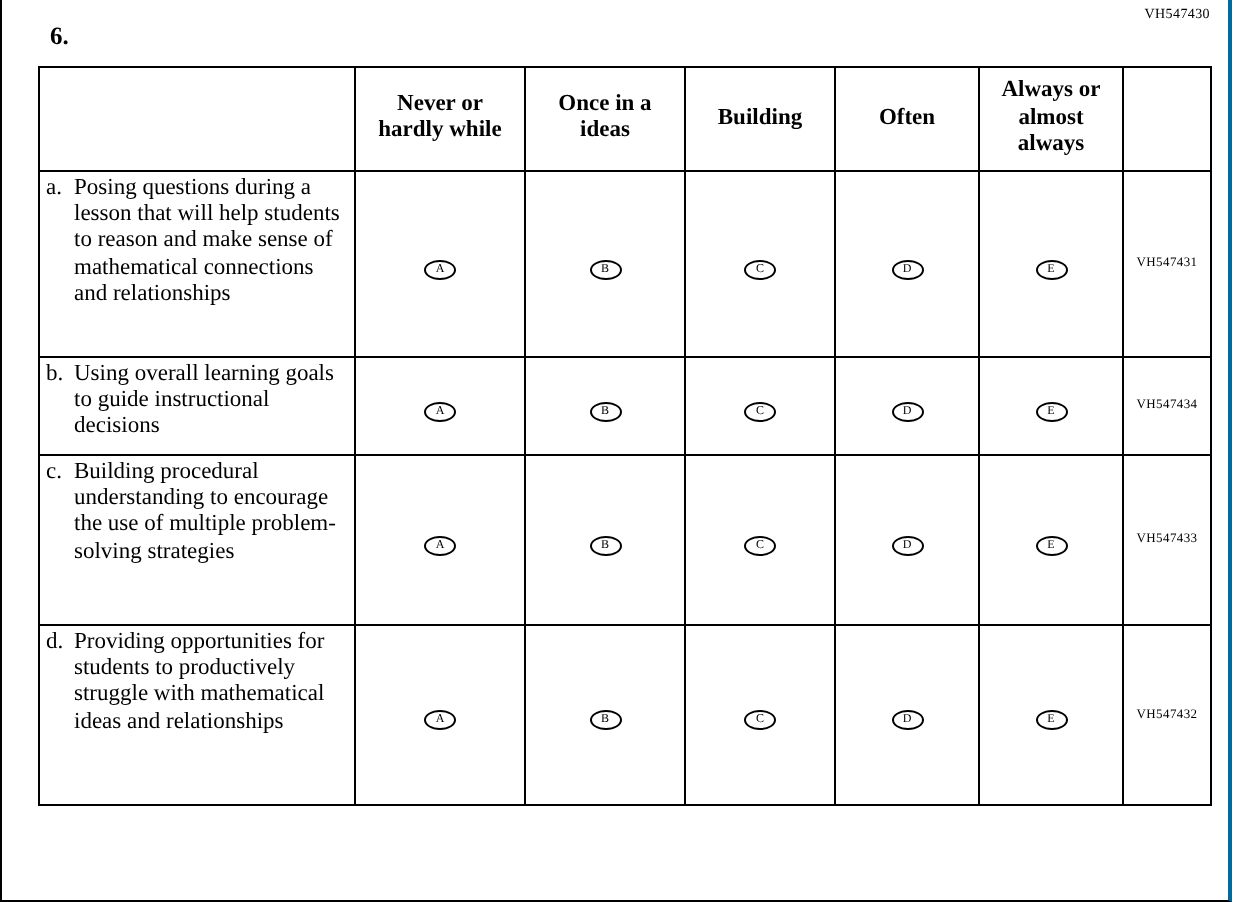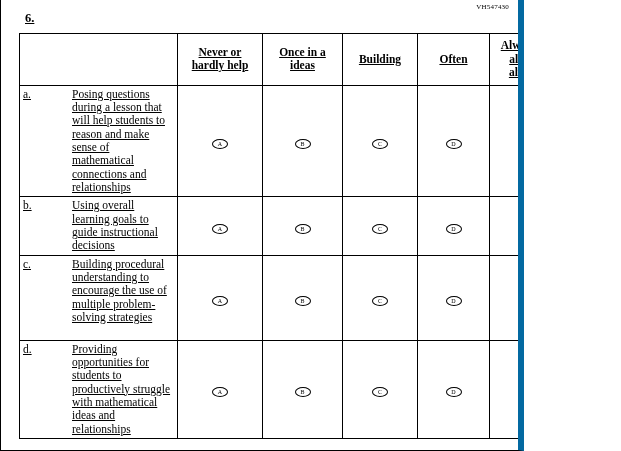--- a/index.html
+++ b/index.html
@@ -3,27 +3,26 @@
 <meta charset="utf-8">
 <style>
   * { box-sizing: border-box; }
   html, body { margin: 0; padding: 0; background: #fff; }
   body {
     width: 621px; height: 451px;
     font-family: "Liberation Serif", "DejaVu Serif", serif;
     color: #000; position: relative;
   }
   .page {
-    width: 524px; height: 451px;
+    width: 616px; height: 451px;
     border-left: 1px solid #000;
-    border-right: 6px solid #0369a1;
+    border-right: 2px solid #0369a1;
     border-bottom: 1px solid #000;
     position: relative;
     overflow: hidden;
-    text-decoration: underline;
   }
   .form-code-top {
     position: absolute; top: 3px; right: 9px;
     font-size: 7px; letter-spacing: 0.2px;
   }
   .question {
     display: flex;
     padding: 11px 40px 6px 24px;
     font-size: 12.5px;
     line-height: 1.25;
@@ -50,21 +49,21 @@
   }
   tr.head-row { height: 52px; }
   tr.row-a { height: 93px; }
   tr.row-b { height: 49px; }
   tr.row-c { height: 85px; }
   tr.row-d { height: 90px; }
 
   td.label-cell { vertical-align: top; padding: 2px 3px 2px 2px; }
   .row-label { display: flex; font-size: 11.5px; line-height: 1.16; }
   .row-letter { width: 14px; flex: 0 0 14px; }
-  .row-text { flex: 1; margin-left: 35px; }
+  .row-text { flex: 1; }
 
   td.opt-cell { text-align: center; vertical-align: middle; }
   .oval {
     display: inline-flex;
     width: 16px; height: 10px;
     border: 1px solid #000;
     border-radius: 50%;
     align-items: center; justify-content: center;
     font-size: 6px; line-height: 1;
     font-family: "Liberation Serif", serif;
@@ -93,21 +92,21 @@
       <col style="width:80px">
       <col style="width:75px">
       <col style="width:72px">
       <col style="width:72px">
       <col style="width:44px">
     </colgroup>
 
     <tbody>
         <tr class="head-row">
       <th></th>
-      <th class="opt-head">Never or hardly help</th>
+      <th class="opt-head">Never or hardly while</th>
       <th class="opt-head">Once in a ideas</th>
       <th class="opt-head">Building</th>
       <th class="opt-head">Often</th>
       <th class="opt-head">Always or almost always</th>
       <th></th>
     </tr>
 
     <tr class="row-a">
       <td class="label-cell">
         <div class="row-label">

